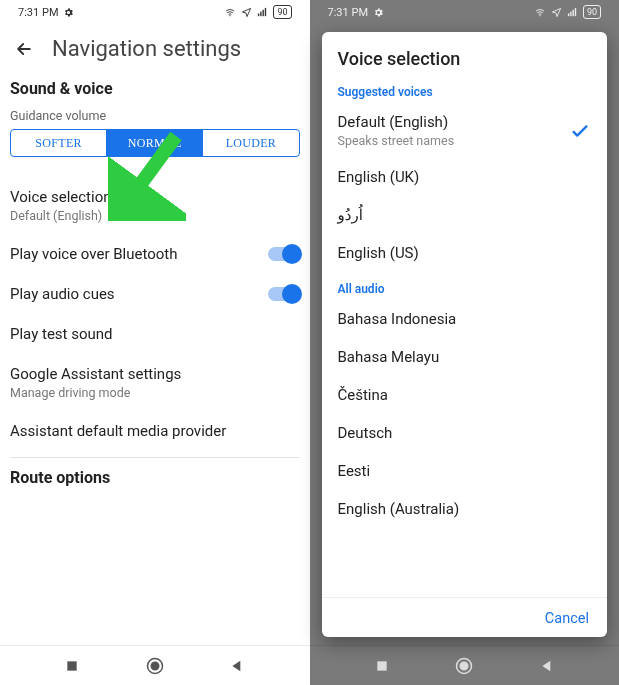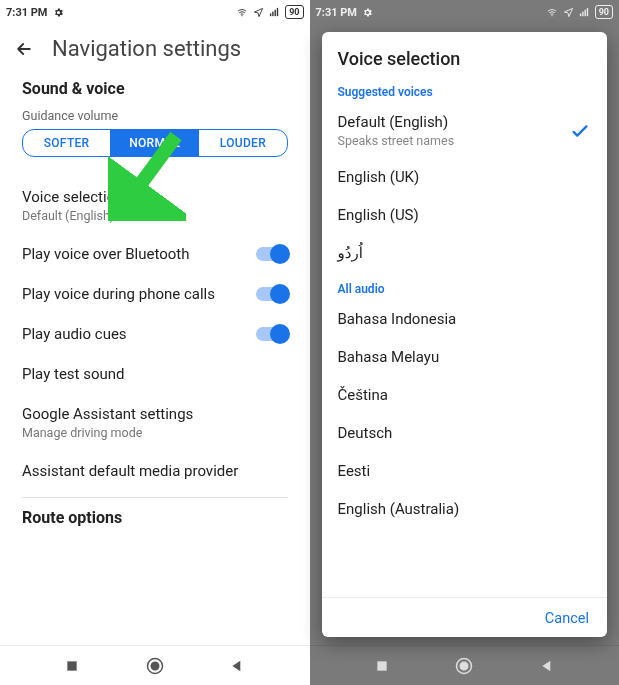--- a/index.html
+++ b/index.html
@@ -20,23 +20,23 @@
   }
   .phone-left { background: #ffffff; }
   .phone-right { background: #7a7a7a; }
 
   
   .status-bar {
     height: 24px;
     display: flex;
     align-items: center;
     justify-content: space-between;
-    padding: 0 6px;
+    padding: 0 18px;
     font-size: 11px;
-    font-weight: 700;
+    font-weight: 400;
   }
   .phone-left .status-bar { color: #333; }
   .phone-right .status-bar { color: #eee; }
   .status-left { display: flex; align-items: center; gap: 5px; }
   .status-right { display: flex; align-items: center; gap: 4px; }
   .status-right svg { display: block; }
   .batt {
     border: 1px solid currentColor;
     border-radius: 3px;
     padding: 0 3px;
@@ -47,31 +47,32 @@
   
   .header {
     display: flex;
     align-items: center;
     padding: 12px 14px 10px;
     gap: 18px;
   }
   .header-title { font-size: 22px; color: #444; font-weight: 400; }
 
   
-  .content { flex: 1; overflow: hidden; padding: 0 22px; position: relative; }
+  .content { flex: 1; overflow: hidden; padding: 0 10px; position: relative; }
   .section-title { font-size: 16px; font-weight: 700; color: #222; margin: 8px 0 10px; }
   .sub-label { font-size: 12.5px; color: #666; margin-bottom: 6px; }
 
   .seg {
     display: flex;
     border: 1.5px solid #1a73e8;
-    border-radius: 12px;
+    border-radius: 4px;
     overflow: hidden;
     height: 28px;
     margin-bottom: 20px;
+    font-family: Liberation Serif, serif;
   }
   .seg-btn {
     flex: 1;
     display: flex;
     align-items: center;
     justify-content: center;
     font-size: 12px;
     font-weight: 500;
     color: #1a73e8;
     letter-spacing: 0.3px;
@@ -201,24 +202,20 @@
         <div class="setting-title">Voice selection</div>
         <div class="setting-sub">Default (English)</div>
       </div>
     </div>
 
     <div class="setting-row">
       <div class="setting-title">Play voice over Bluetooth</div>
       <div class="switch"></div>
     </div>
 
-    <div class="setting-row">
-      <div class="setting-title">Play voice during phone calls</div>
-      <div class="switch"></div>
-    </div>
 
     <div class="setting-row">
       <div class="setting-title">Play audio cues</div>
       <div class="switch"></div>
     </div>
 
     <div class="setting-row">
       <div class="setting-title">Play test sound</div>
     </div>
 
@@ -301,24 +298,24 @@
           <div class="voice-sub">Speaks street names</div>
         </div>
         <svg class="check" width="22" height="22" viewBox="0 0 24 24" fill="none" stroke="currentColor" stroke-width="2.5" stroke-linecap="round" stroke-linejoin="round">
             <path d="M5 13l4 4L19 7"></path>
           </svg>
       </div>
       <div class="voice-item">
         <div class="voice-name">English (UK)</div>
       </div>
       <div class="voice-item">
+        <div class="voice-name">اُردُو</div>
+      </div>
+      <div class="voice-item">
         <div class="voice-name">English (US)</div>
-      </div>
-      <div class="voice-item">
-        <div class="voice-name">اُردُو</div>
       </div>
 
       <div class="modal-section">All audio</div>
 
       <div class="voice-item">
           <div class="voice-name">Bahasa Indonesia</div>
         </div>
       <div class="voice-item">
           <div class="voice-name">Bahasa Melayu</div>
         </div>

